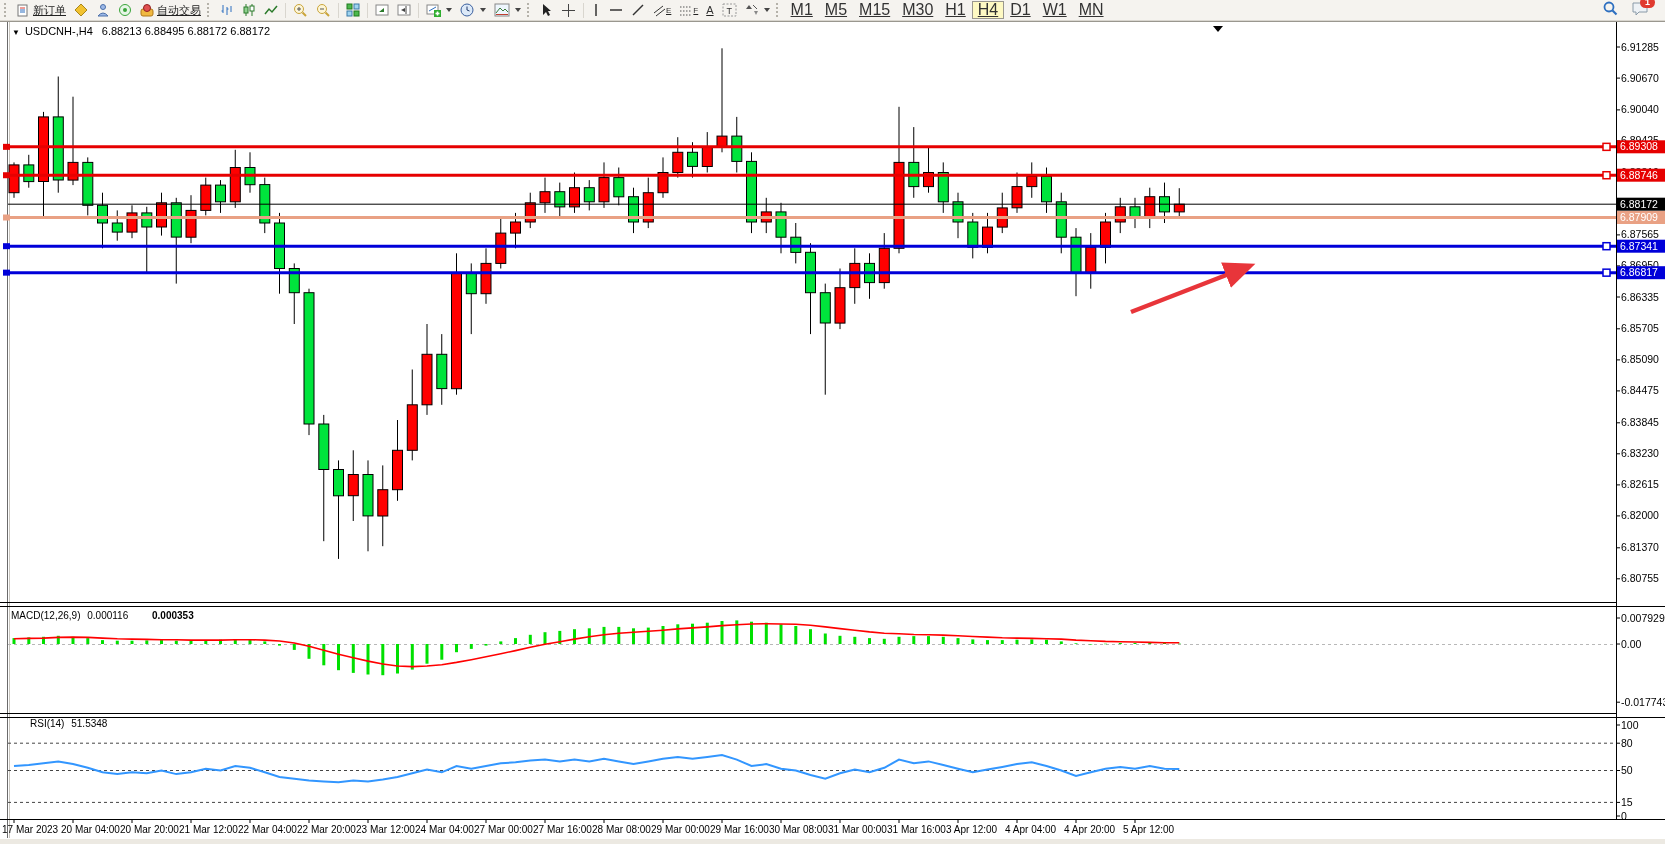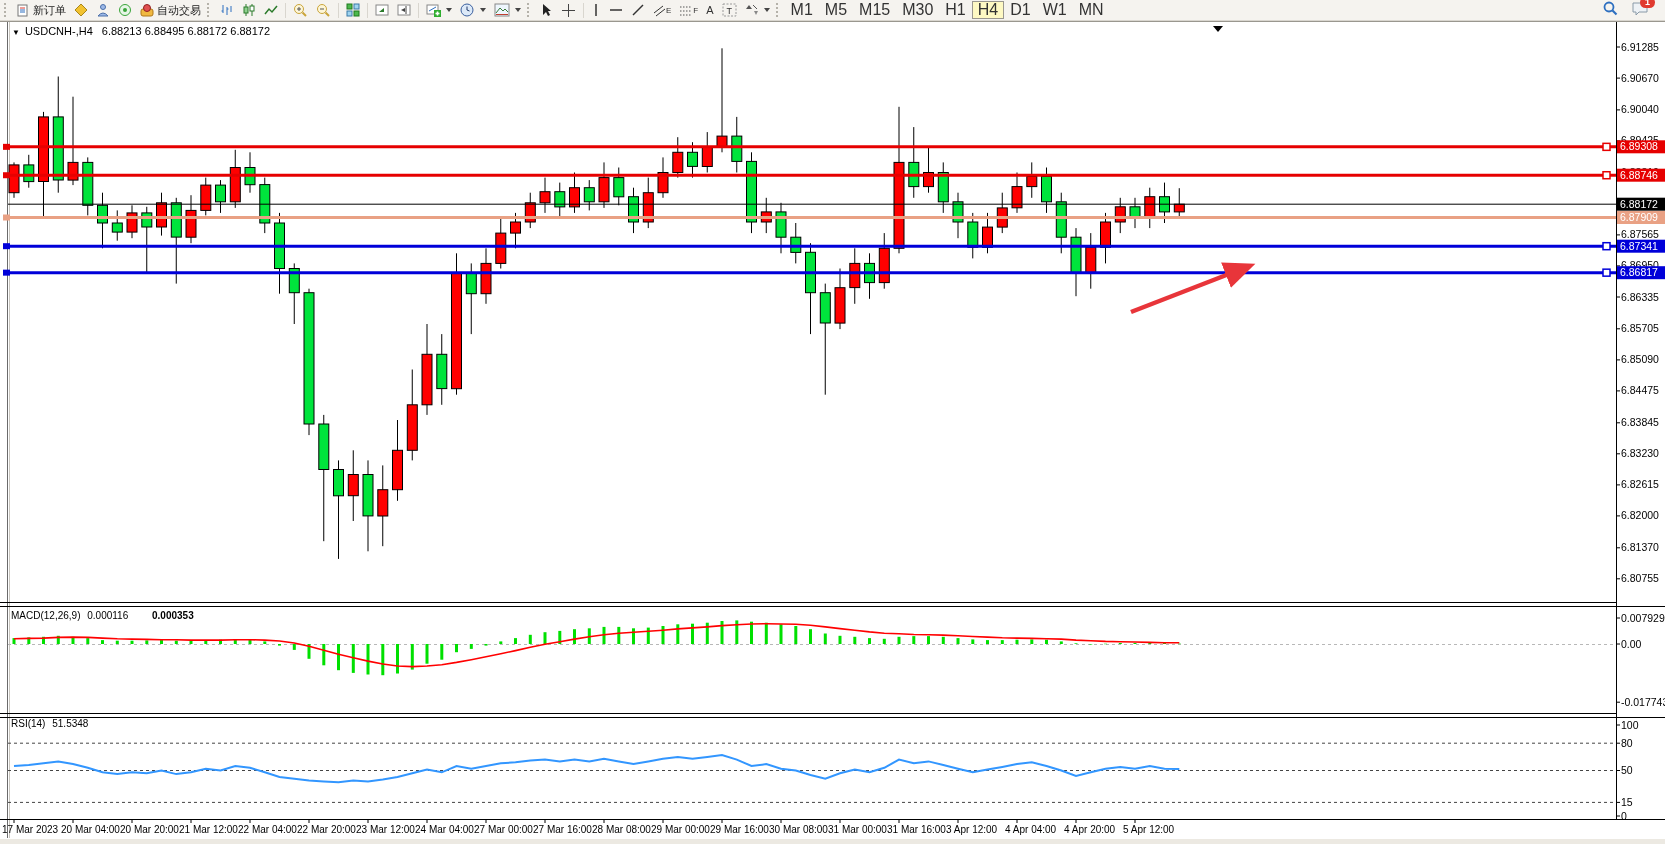--- a/index.html
+++ b/index.html
@@ -5,21 +5,21 @@
   html,body{margin:0;padding:0;}
   body{width:1665px;height:844px;overflow:hidden;background:#f4f2ee;
        font-family:"Liberation Sans",sans-serif;-webkit-font-smoothing:none;}
   
   .toolbar{height:20px;display:flex;align-items:center;background:#f5f3ef;
            border-bottom:1px solid #d9d6cf;padding:0 2px;white-space:nowrap;}
   .grip{width:5px;height:14px;margin:0 2px;border-left:2px dotted #b5b2aa;}
   .sep{width:1px;height:15px;background:#d9d6cf;margin:0 3px;}
   .tbtn{display:inline-flex;align-items:center;gap:3px;border:1px solid transparent;
         background:transparent;height:18px;padding:0 3px;font-size:11px;color:#222;
-        font-family:"Liberation Sans",sans-serif;cursor:default;}
+        font-family:"Liberation Sans",sans-serif;cursor:default;text-decoration:underline;}
   .tbtn.active{border:1px solid #9a978f;background:#fef9c3;}
   .tf{padding:0 5px;font-size:16px;color:#333;}
   .caret{display:inline-block;width:0;height:0;border-left:3px solid transparent;
          border-right:3px solid transparent;border-top:4px solid #444;margin-left:2px;}
   .ic{display:inline-block;vertical-align:middle;line-height:0;}
   .badge{position:absolute;top:-4px;right:-6px;background:#e03a2f;color:#fff;
          border-radius:8px;font-size:9px;line-height:11px;min-width:11px;height:11px;
          text-align:center;padding:0 2px;font-weight:bold;}
   .glyph{font-size:11px;color:#333;}
   .sub{font-size:8px;color:#333;margin-left:-2px;vertical-align:sub;}
@@ -309,21 +309,21 @@
   <div class="title">
     <span class="arr">▼</span><span>USDCNH-,H4</span>
     <span style="margin-left:6px;">6.88213 6.88495 6.88172 6.88172</span>
   </div>
 
   <div class="indlabel" style="top:589px;">
     <span>MACD(12,26,9)</span>
     <span style="margin-left:4px;text-align:right;">0.000116</span>
     <span style="margin-left:21px;font-weight:bold;">0.000353</span>
   </div>
-  <div class="indlabel" style="top:697px;">
+  <div class="indlabel" style="top:697px;margin-left:19px;">
     <span>RSI(14)</span>
     <span style="margin-left:4px;">51.5348</span>
   </div>
 
   <svg id="chart-svg" width="1665" height="824" viewBox="0 20 1665 824">
       <rect x="0" y="20" width="1665" height="824" fill="#ffffff"></rect>
       <line x1="0" y1="20.5" x2="1665" y2="20.5" stroke="#9a978f"></line>
       <line x1="7.5" y1="21" x2="7.5" y2="837" stroke="#6b6b6b"></line>
       <line x1="9.5" y1="21" x2="9.5" y2="837" stroke="#c9c6bf"></line>
       <line x1="1616.5" y1="21" x2="1616.5" y2="818" stroke="#000"></line>

